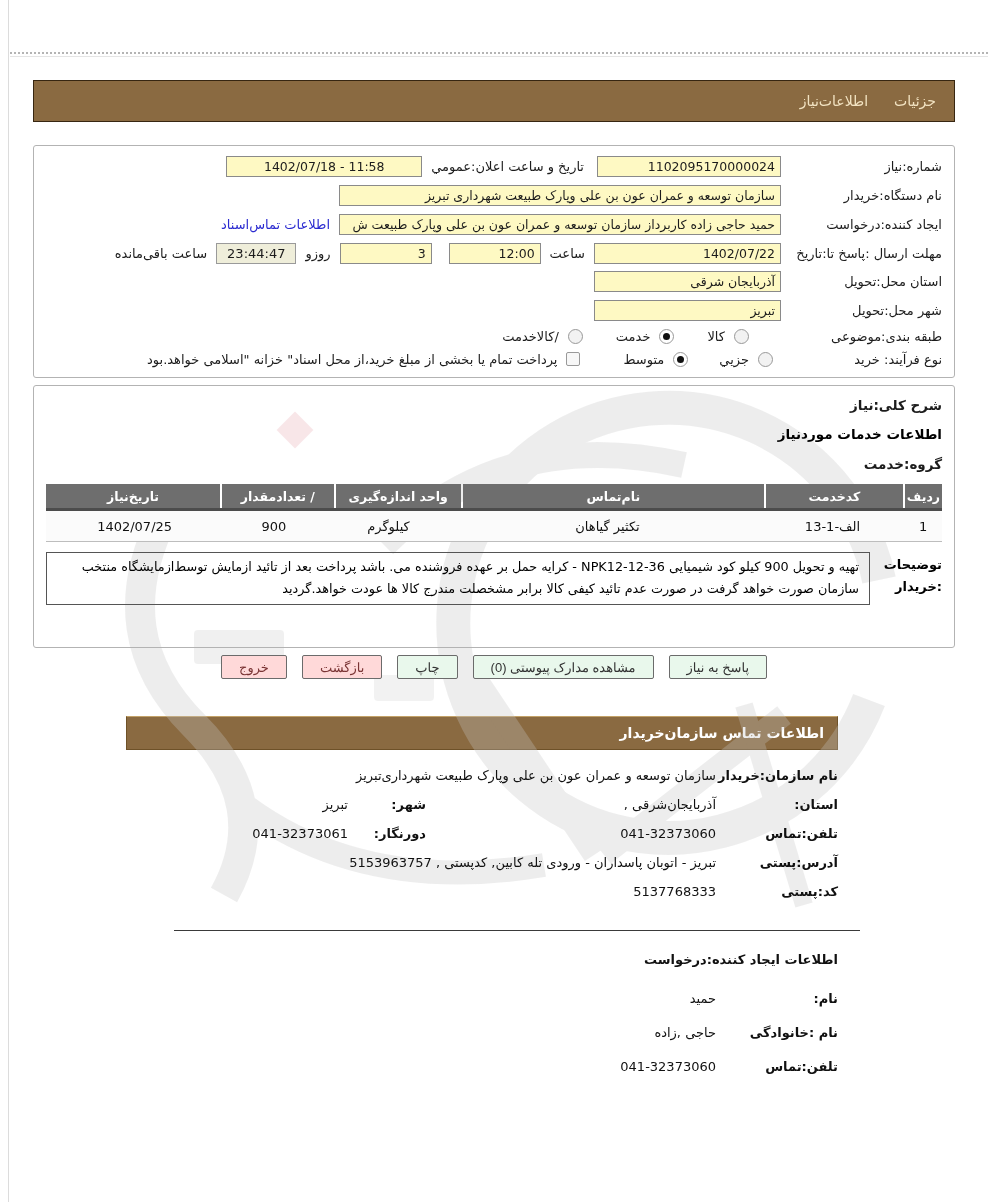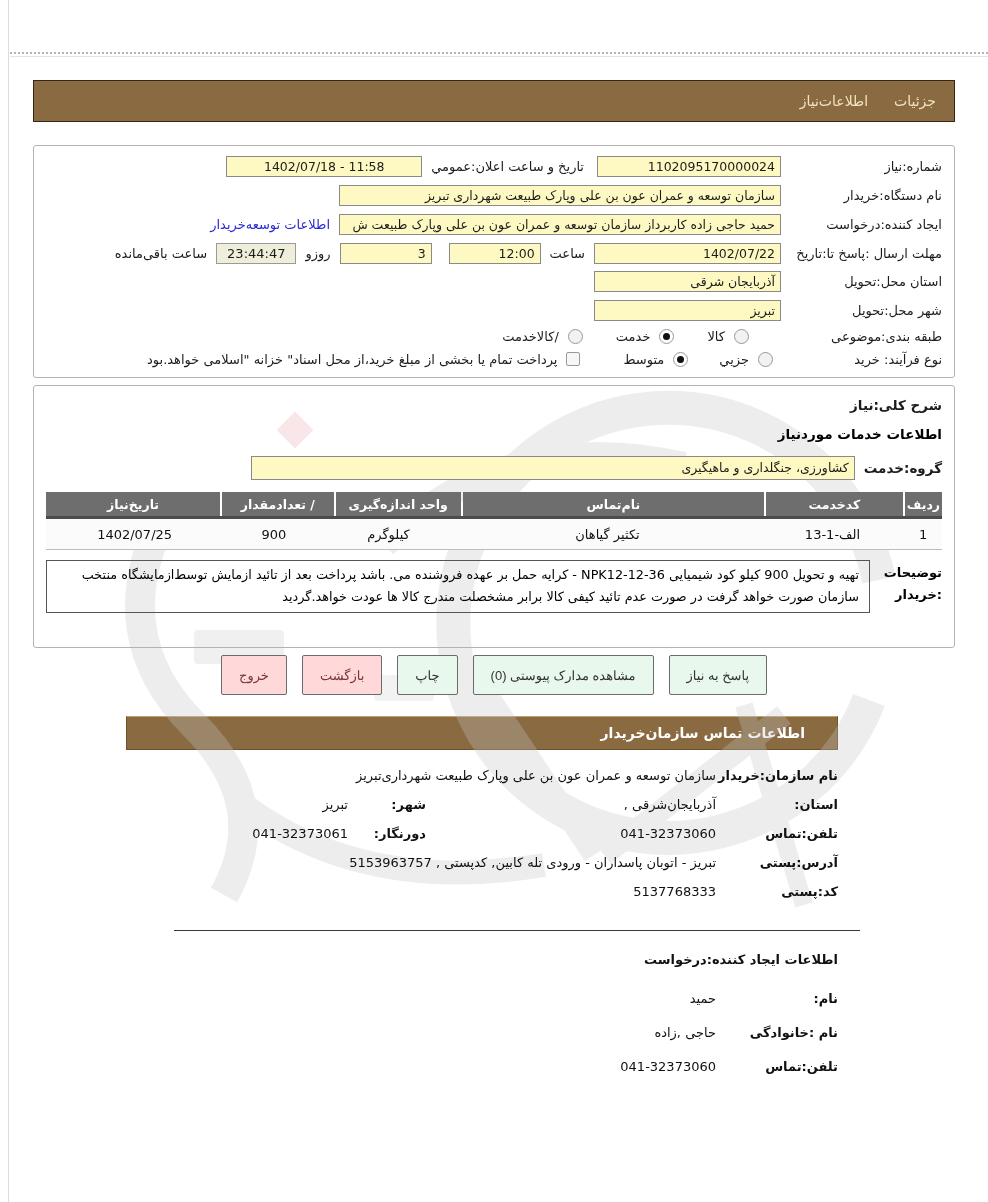--- a/index.html
+++ b/index.html
@@ -5,21 +5,21 @@
   html,body{margin:0;padding:0;background:#fff;}
   body{font-family:"DejaVu Sans",sans-serif;}
   #page{position:relative;width:988px;height:1202px;background:#ffffff;overflow:hidden;direction:rtl;}
   .edge-line{position:absolute;left:8px;top:0;bottom:0;width:1px;background:#dcdcdc;}
   .topline{position:absolute;left:10px;right:0;top:52px;height:0;border-top:2px dotted #b4b4b4;}
   .topline2{position:absolute;left:10px;right:0;top:56px;height:0;border-top:1px solid #e4e4e4;}
 
   
   .bar{background:#8a6a41;border:1px solid #372611;color:#f2e3c2;box-sizing:border-box;}
   .bar1{position:absolute;right:33px;top:80px;width:922px;height:42px;display:flex;align-items:center;gap:26px;padding:0 18px;font-size:14px;}
-  .bar2{position:absolute;right:150px;top:716px;width:712px;height:34px;display:flex;align-items:center;padding:0 32px;font-size:14px;font-weight:bold;color:#fff;border:1px solid #6e5128;border-top-color:#c3a268;}
+  .bar2{position:absolute;right:150px;top:716px;width:712px;height:34px;display:flex;align-items:center;padding:0 13px;font-size:14px;font-weight:bold;color:#fff;border:1px solid #6e5128;border-top-color:#c3a268;}
 
   
   .box{position:absolute;border:1px solid #b3b3b3;border-radius:3px;box-sizing:border-box;background:transparent;z-index:2;}
   .box1{right:33px;top:145px;width:922px;height:233px;padding:10px 12px;display:flex;flex-direction:column;justify-content:space-between;}
   .box2{right:33px;top:385px;width:922px;height:263px;padding:9px 12px;}
 
   .frow{display:flex;align-items:center;gap:9px;font-size:13px;color:#1c1c1c;white-space:nowrap;}
   .flabel{width:152px;flex:none;}
   .input{border:1px solid #8a8a8a;background:#fef9c3;height:19px;line-height:19px;padding:0 5px;font-size:12.5px;box-sizing:content-box;overflow:hidden;white-space:nowrap;}
   .ltr{direction:ltr;unicode-bidi:isolate;}
@@ -39,21 +39,21 @@
   .th{background:#6e6e6e;color:#fff;font-weight:bold;font-size:12.5px;height:24px;display:flex;align-items:center;justify-content:center;box-sizing:border-box;}
   .trow{display:flex;gap:2px;background:#fbfbfb;border-bottom:1px solid #bdbdbd;}
   .td{font-size:13px;height:30px;display:flex;align-items:center;justify-content:center;box-sizing:border-box;color:#111;}
 
   .notes{display:flex;gap:8px;margin-top:10px;align-items:stretch;}
   .notes-label{width:64px;flex:none;font-weight:bold;font-size:13px;line-height:1.7;padding-top:2px;}
   .notes-box{flex:1;border:1px solid #555;padding:3px 10px;font-size:12.8px;line-height:1.75;text-align:right;white-space:normal;box-sizing:border-box;}
 
   
   .btnrow{position:absolute;right:33px;top:655px;width:922px;display:flex;justify-content:center;gap:15px;z-index:2;}
-  .btn{height:40px;border:1px solid #6b6b6b;border-radius:2px;background:#e9f8ec;font-size:13px;padding:0 17px;display:flex;align-items:center;color:#333;cursor:pointer;white-space:nowrap;}
+  .btn{height:24px;border:1px solid #6b6b6b;border-radius:2px;background:#e9f8ec;font-size:13px;padding:0 17px;display:flex;align-items:center;color:#333;cursor:pointer;white-space:nowrap;}
   .btn.pink{background:#ffd9d9;color:#7a3434;}
 
   
   .section{position:absolute;right:150px;width:712px;font-size:13px;color:#111;z-index:2;}
   .crow{display:flex;align-items:flex-start;margin-bottom:9px;min-height:20px;}
   .clabel{width:122px;flex:none;font-weight:bold;}
   .cval{padding-top:0;}
   .divider{position:absolute;right:128px;top:930px;width:686px;border-top:1px solid #3a3a3a;z-index:2;}
 
   
@@ -96,21 +96,21 @@
     </div>
 
     <div class="frow">
       <span class="flabel">نام دستگاه:خریدار</span>
       <span class="input" style="width:430px;">سازمان توسعه و عمران عون بن علی وپارک طبیعت شهرداری تبریز</span>
     </div>
 
     <div class="frow">
       <span class="flabel">ایجاد کننده:درخواست</span>
       <span class="input" style="width:430px;">حمید حاجی زاده کاربرداز سازمان توسعه و عمران عون بن علی وپارک طبیعت ش</span>
-      <span class="link">اطلاعات توسعه‌خریدار</span>
+      <span class="link">اطلاعات تماس‌اسناد</span>
     </div>
 
     <div class="frow">
       <span class="flabel">مهلت ارسال :پاسخ تا:تاریخ</span>
       <span class="input ltr" style="width:175px;text-align:right;">1402/07/22</span>
       <span>ساعت</span>
       <span class="input ltr" style="width:80px;text-align:right;">12:00</span>
       <span class="input ltr" style="width:80px;text-align:right;margin-right:8px;">3</span>
       <span>روزو</span>
       <span class="countdown ltr">23:44:47</span>
@@ -150,21 +150,20 @@
 
   <div class="box box2">
     <div class="frow" style="margin-top:2px;">
       <span class="b" style="flex:none;font-size:13.5px;">شرح کلی:نیاز</span>
     </div>
 
     <div class="b" style="font-size:13.5px;margin-top:13px;">اطلاعات خدمات موردنیاز</div>
 
     <div class="frow" style="margin-top:14px;">
       <span class="b" style="flex:none;font-size:13.5px;">گروه:خدمت</span>
-      <span class="input" style="width:592px;height:22px;line-height:22px;">کشاورزی، جنگلداری و ماهیگیری</span>
     </div>
 
     <div class="tbl">
       <div class="thead">
         <span class="th" style="width:38px;">ردیف</span>
         <span class="th" style="width:140px;">کدخدمت</span>
         <span class="th" style="width:308px;">نام‌تماس</span>
         <span class="th" style="width:128px;">واحد اندازه‌گیری</span>
         <span class="th" style="width:114px;">/ تعدادمقدار</span>
         <span class="th" style="width:178px;">تاریخ‌نیاز</span>

